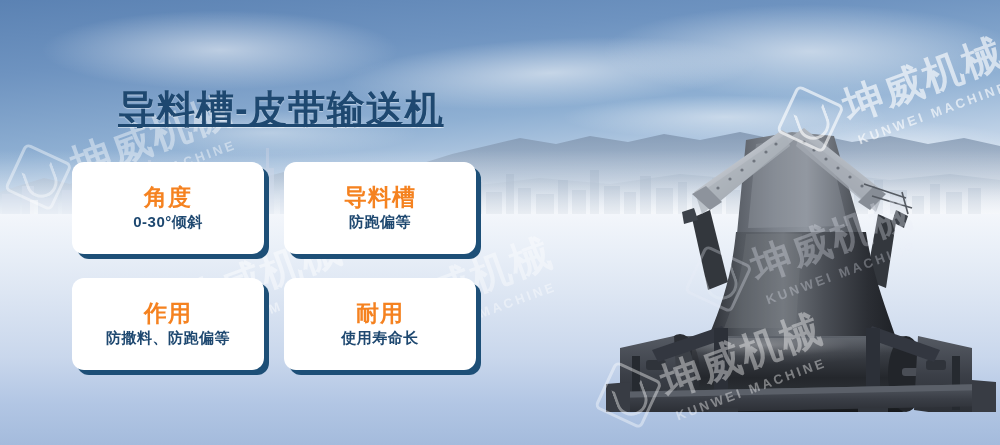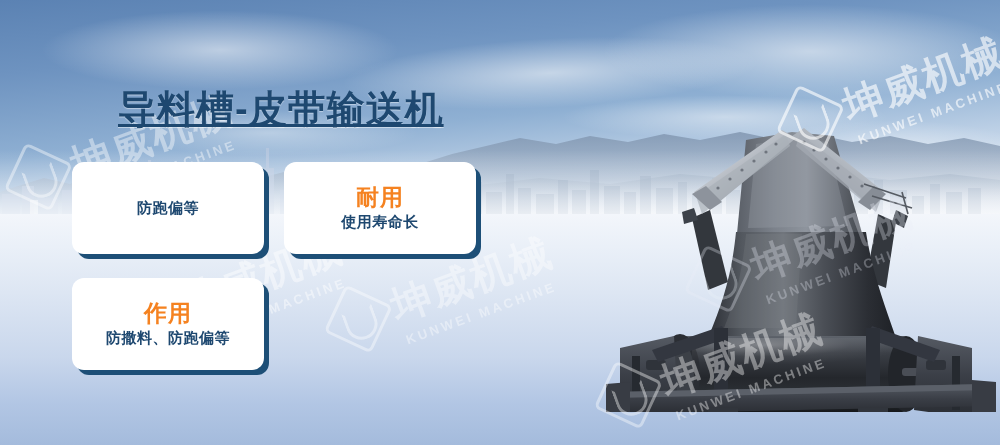--- a/index.html
+++ b/index.html
@@ -395,30 +395,35 @@
   <div class="wm-group" id="wm-bot">
     <div class="wm-logo"></div>
     <div class="wm-cn" style="margin-left:62px;">坤威机械</div>
     <div class="wm-en" style="margin-left:64px;">KUNWEI MACHINE</div>
   </div>
 
   <div id="page-title">导料槽-皮带输送机</div>
 
   <div id="cards">
 
-
     <div class="card">
+      <div class="card-title">角度</div>
+      <div class="card-sub">0-30°倾斜</div>
+    </div>
+
+    <div class="card">
+      <div class="card-title">导料槽</div>
       <div class="card-sub">防跑偏等</div>
+    </div>
+
+    <div class="card">
+      <div class="card-title">作用</div>
+      <div class="card-sub">防撒料、防跑偏等</div>
     </div>
 
     <div class="card">
       <div class="card-title">耐用</div>
       <div class="card-sub">使用寿命长</div>
     </div>
 
-    <div class="card">
-      <div class="card-title">作用</div>
-      <div class="card-sub">防撒料、防跑偏等</div>
-    </div>
-
   </div>
 
 </div>
 
 </body></html>

